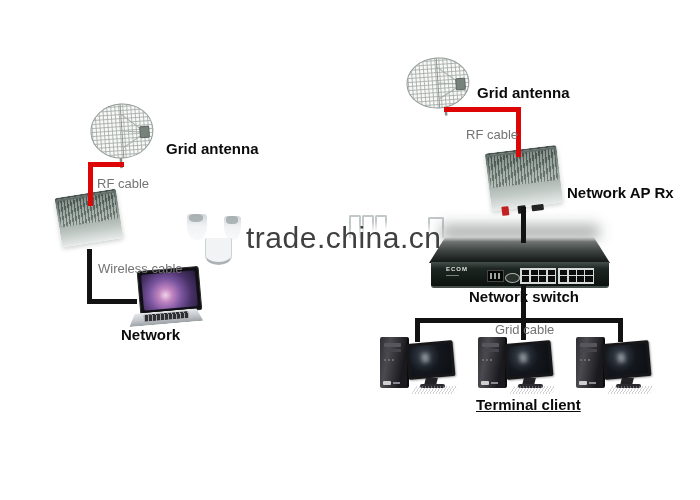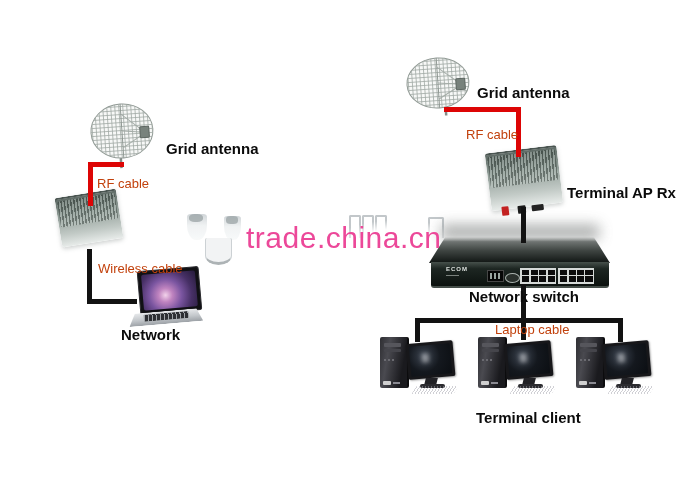--- a/index.html
+++ b/index.html
@@ -2,21 +2,21 @@
 <html><head>
 <meta charset="utf-8">
 <style>
   html,body{margin:0;padding:0;background:#fff;}
   #canvas{
     position:relative;width:700px;height:500px;background:#ffffff;overflow:hidden;
     font-family:"Liberation Sans",sans-serif;
   }
   
   .lbl{position:absolute;font-weight:700;font-size:15px;color:#0b0b0b;white-space:nowrap;z-index:7;}
-  .lbl-sm{position:absolute;font-weight:400;font-size:13px;color:#c2410c;white-space:nowrap;z-index:7;}
+  .lbl-sm{position:absolute;font-weight:400;font-size:13px;color:#737373;white-space:nowrap;z-index:7;}
   
   .cable{position:absolute;z-index:4;}
   .red{background:#dd0505;}
   .blk{background:#121212;}
   
   .ap{
     position:absolute;border-radius:3px;z-index:3;
     background:linear-gradient(180deg,#5f6b66 0%,#8d9a94 32%,#c2cac6 75%,#e8ecea 100%);
     border-top:2px solid #4a5551;box-shadow:0 2px 4px rgba(120,130,125,.35);
   }
@@ -95,21 +95,21 @@
   .stand{position:absolute;left:48px;top:42px;width:12px;height:7px;background:#222226;transform:skewX(-14deg);}
   .mbase{position:absolute;left:43px;top:48px;width:25px;height:4px;background:#2c2c30;border-radius:2px;}
   .kbd{
     position:absolute;left:37px;top:50px;width:42px;height:8px;transform:skewX(-32deg);border-radius:1px;
     background:linear-gradient(#3a3a40,#1c1c20);
     background-image:repeating-linear-gradient(90deg,rgba(160,160,170,.5) 0 1px,transparent 1px 3px);
   }
   
   .watermark{
     position:absolute;left:246px;top:221px;z-index:6;font-size:30px;font-weight:400;
-    color:#ec4899;letter-spacing:.5px;white-space:nowrap;
+    color:#404040;letter-spacing:.5px;white-space:nowrap;
   }
   .haze{position:absolute;z-index:2;background:radial-gradient(closest-side,rgba(255,255,255,.97) 55%,rgba(255,255,255,0) 100%);}
   .cup{
     position:absolute;z-index:1;opacity:.85;
     background:linear-gradient(180deg,#c9cfd2 0%,#eef1f2 45%,#f7f9f9 100%);
     border-radius:20% 20% 45% 45%/12% 12% 55% 55%;
   }
   .cup-cap{position:absolute;left:10%;top:0;width:70%;height:8px;background:#8e989b;border-radius:40%;opacity:.8;}
   .cyl{
     position:absolute;z-index:1;opacity:.85;background:#f0f2f3;
@@ -203,42 +203,42 @@
   <div class="cable red" style="left:444px;top:107px;width:77px;height:5px;"></div>
   <div class="cable red" style="left:516px;top:107px;width:5px;height:50px;"></div>
   <div class="lbl-sm" style="left:466px;top:127px;">RF cable</div>
 
   <div class="ap" style="left:488px;top:149px;width:72px;height:56px;transform:rotate(-7deg);">
     <div class="fins"></div>
     <div class="nub" style="left:10px;bottom:-6px;width:7px;height:9px;background:#c32121;"></div>
     <div class="nub" style="left:26px;bottom:-6px;width:8px;height:8px;background:#1a1a1a;"></div>
     <div class="nub" style="left:40px;bottom:-5px;width:12px;height:6px;background:#232323;"></div>
   </div>
-  <div class="lbl" style="left:567px;top:184px;">Terminal AP Rx</div>
+  <div class="lbl" style="left:567px;top:184px;">Network AP Rx</div>
 
   <div class="cable blk" style="left:521px;top:207px;width:5px;height:36px;"></div>
 
   <div class="shadow-blur" style="left:441px;top:225px;width:158px;height:14px;background:#939695;"></div>
   <div class="sw-top" style="left:429px;top:237px;width:181px;height:26px;"></div>
   <div class="sw-front" style="left:431px;top:262px;width:178px;height:24px;">
     <div class="sw-brand">ECOM</div>
     <div class="sw-brand-bar"></div>
     <div class="sw-display"></div>
     <div class="sw-oval"></div>
     <div class="ports" style="left:89px;"></div>
     <div class="ports" style="left:127px;"></div>
   </div>
   <div class="lbl" style="left:469px;top:288px;">Network switch</div>
 
   <div class="cable blk" style="left:521px;top:284px;width:5px;height:38px;"></div>
   <div class="cable blk" style="left:415px;top:318px;width:208px;height:5px;"></div>
   <div class="cable blk" style="left:415px;top:318px;width:5px;height:24px;"></div>
   <div class="cable blk" style="left:618px;top:318px;width:5px;height:24px;"></div>
   <div class="cable blk" style="left:521px;top:318px;width:5px;height:22px;"></div>
-  <div class="lbl-sm" style="left:495px;top:322px;">Laptop cable</div>
+  <div class="lbl-sm" style="left:495px;top:322px;">Grid cable</div>
 
   <div class="client" style="left:377px;top:336px;">
     <div class="tower">
       <div class="bay1"></div>
       <div class="bay2"></div>
       <div class="twr-dots"></div>
       <div class="twr-tag"></div>
       <div class="twr-tag2"></div>
     </div>
     <div class="monitor">
@@ -277,15 +277,15 @@
     </div>
     <div class="monitor">
       <div class="mscreen">
           <div class="msmudge"></div>
         </div>
     </div>
     <div class="stand"></div>
     <div class="mbase"></div>
     <div class="kbd"></div>
   </div>
-  <div class="lbl" style="left:476px;top:409px;">Terminal client</div>
+  <div class="lbl" style="left:476px;top:396px;text-decoration:underline;">Terminal client</div>
 
 </div>
 
 </body></html>

